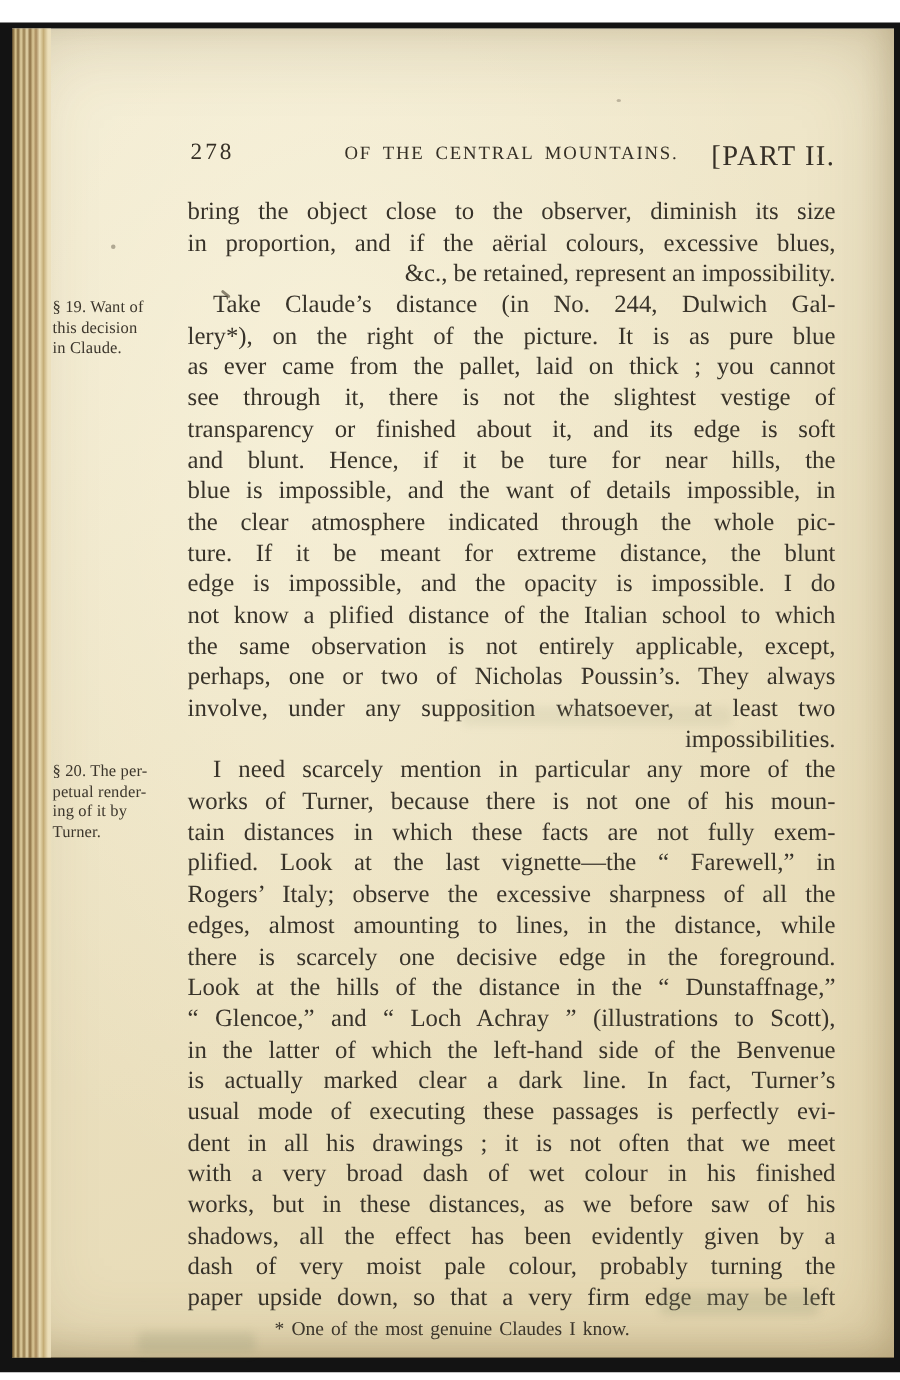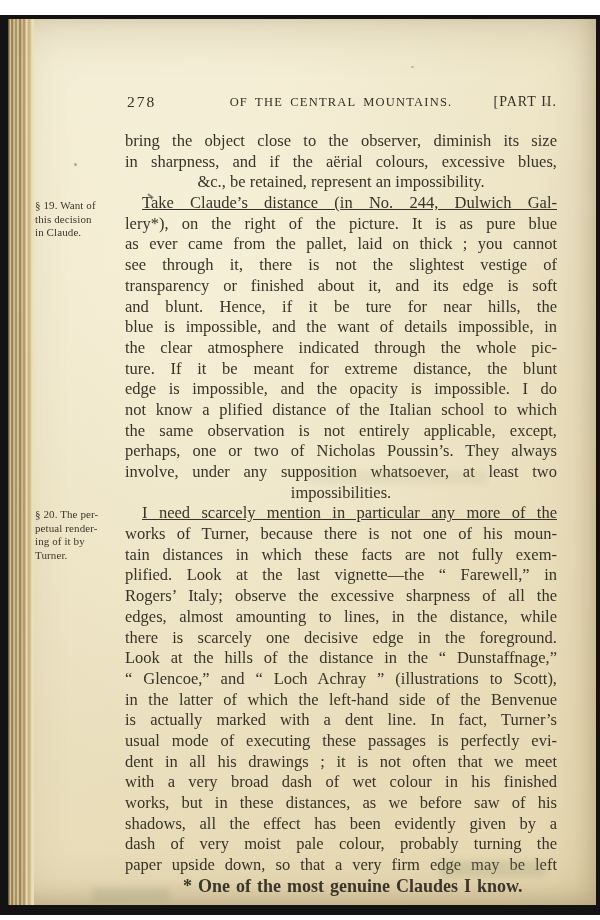--- a/index.html
+++ b/index.html
@@ -42,21 +42,21 @@
     font-size: 15.5px; letter-spacing: 2px;
   }
   .running {
     position: absolute; left: 50%; top: 2px;
     transform: translateX(-50%);
     font-size: 12.5px; letter-spacing: 1.2px; word-spacing: 3px;
     white-space: nowrap;
   }
   .part {
     position: absolute; right: 0; top: 1px;
-    font-size: 14px; letter-spacing: 1px;
+    font-size: 19px; letter-spacing: 1px;
     white-space: nowrap;
   }
   .note {
     position: absolute;
     left: 27px; width: 90px;
     font-size: 11px; line-height: 13.6px;
     color: #3c362c;
     letter-spacing: 0.1px;
   }
   .note1 { top: 180px; }
@@ -67,31 +67,30 @@
     font-size: 16.5px;
     color: #38332a;
   }
   .line {
     height: 20.7px; line-height: 20.7px;
     text-align: justify;
     overflow: hidden;
     white-space: normal;
   }
   .line::after { content: ""; display: inline-block; width: 100%; height: 0; }
-  .line.noj { text-align: center; }
+  .line.noj { text-align: right; }
   .line.noj::after { content: none; }
-  .line.indent { text-indent: 17px; text-decoration: underline; }
+  .line.indent { text-indent: 17px; }
   .footnote {
     margin-top: 2px;
     padding-left: 58px;
-    font-size: 18px;
+    font-size: 13px;
     line-height: 16px;
     color: #3b352b;
     word-spacing: 1.5px;
-    font-weight: bold;
   }
   .speck { position: absolute; background: #5d5442; border-radius: 50%; }
   .speck.s1 { left: 139px; top: 176px; width: 7px; height: 2px; border-radius: 1px; transform: rotate(38deg); opacity: .7; }
   .speck.s2 { left: 66px;  top: 144px; width: 3px; height: 3px; opacity: .45; }
   .speck.s3 { left: 537px; top: 84px;  width: 3px; height: 2px; opacity: .4; }
   .speck.s4 { left: 403px; top: 47px;  width: 3px; height: 2px; opacity: .35; }
   .smudge {
     position: absolute;
     background: rgba(146, 150, 112, 0.22);
     filter: blur(3px);
@@ -122,21 +121,21 @@
     <div class="note note2">
         <div class="note-line">§ 20. The per-</div>
         <div class="note-line">petual render-</div>
         <div class="note-line">ing of it by</div>
         <div class="note-line">Turner.</div>
       </div>
 
     <div class="body">
       <div class="para">
           <div class="line">bring the object close to the observer, diminish its size</div>
-          <div class="line">in sharpness, and if the aërial colours, excessive blues,</div>
+          <div class="line">in proportion, and if the aërial colours, excessive blues,</div>
           <div class="line noj">&amp;c., be retained, represent an impossibility.</div>
         </div>
       <div class="para">
           <div class="line indent">Take Claude’s distance (in No. 244, Dulwich Gal-</div>
           <div class="line">lery*), on the right of the picture.  It is as pure blue</div>
           <div class="line">as ever came from the pallet, laid on thick ; you cannot</div>
           <div class="line">see through it, there is not the slightest vestige of</div>
           <div class="line">transparency or finished about it, and its edge is soft</div>
           <div class="line">and blunt.  Hence, if it be ture for near hills, the</div>
           <div class="line">blue is impossible, and the want of details impossible, in</div>
@@ -153,21 +152,21 @@
           <div class="line indent">I need scarcely mention in particular any more of the</div>
           <div class="line">works of Turner, because there is not one of his moun-</div>
           <div class="line">tain distances in which these facts are not fully exem-</div>
           <div class="line">plified.  Look at the last vignette—the “ Farewell,” in</div>
           <div class="line">Rogers’ Italy;  observe the excessive sharpness of all the</div>
           <div class="line">edges, almost amounting to lines, in the distance, while</div>
           <div class="line">there is scarcely one decisive edge in the foreground.</div>
           <div class="line">Look at the hills of the distance in the “ Dunstaffnage,”</div>
           <div class="line">“ Glencoe,” and “ Loch Achray ” (illustrations to Scott),</div>
           <div class="line">in the latter of which the left-hand side of the Benvenue</div>
-          <div class="line">is actually marked with a dent line.  In fact, Turner’s</div>
+          <div class="line">is actually marked clear a dark line.  In fact, Turner’s</div>
           <div class="line">usual mode of executing these passages is perfectly evi-</div>
           <div class="line">dent in all his drawings ; it is not often that we meet</div>
           <div class="line">with a very broad dash of wet colour in his finished</div>
           <div class="line">works, but in these distances, as we before saw of his</div>
           <div class="line">shadows, all the effect has been evidently given by a</div>
           <div class="line">dash of very moist pale colour, probably turning the</div>
           <div class="line">paper upside down, so that a very firm edge may be left</div>
         </div>
       <div class="footnote">* One of the most genuine Claudes I know.</div>
     </div>

